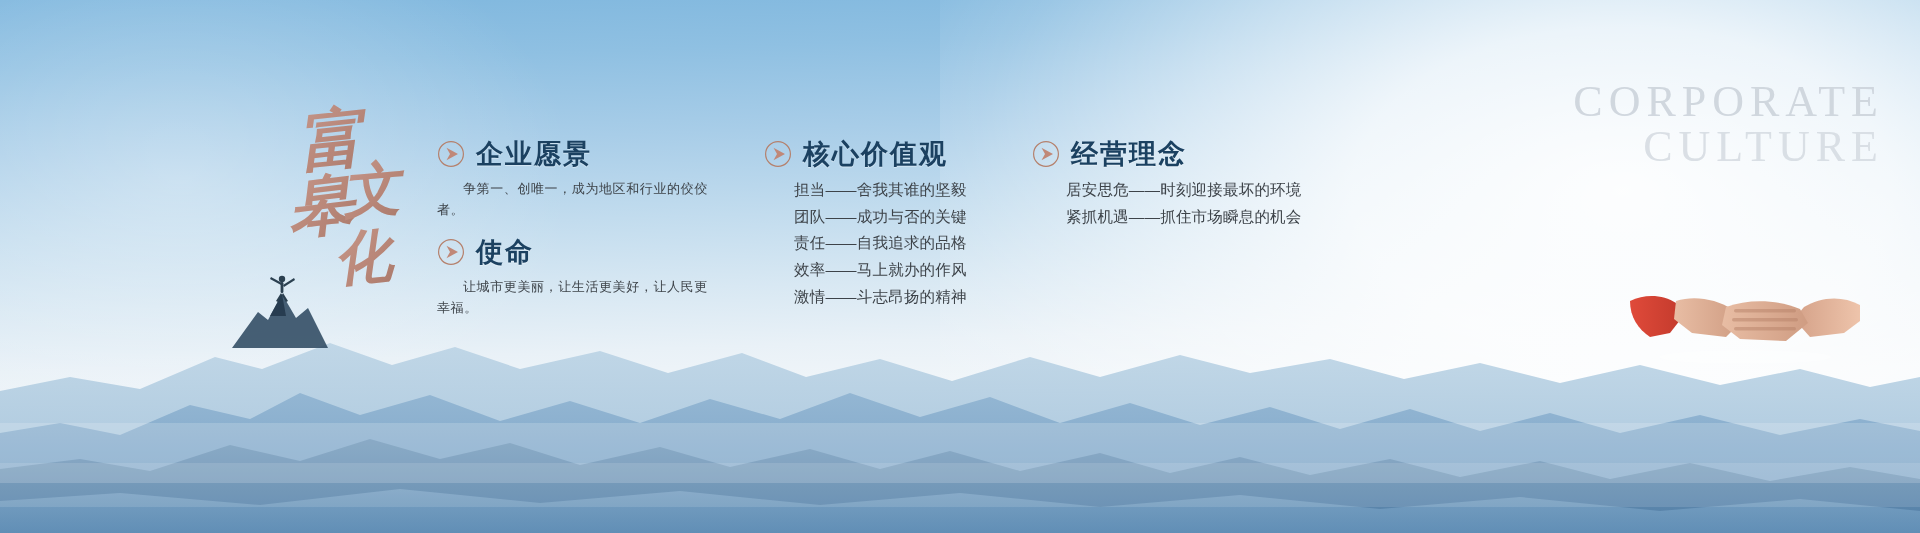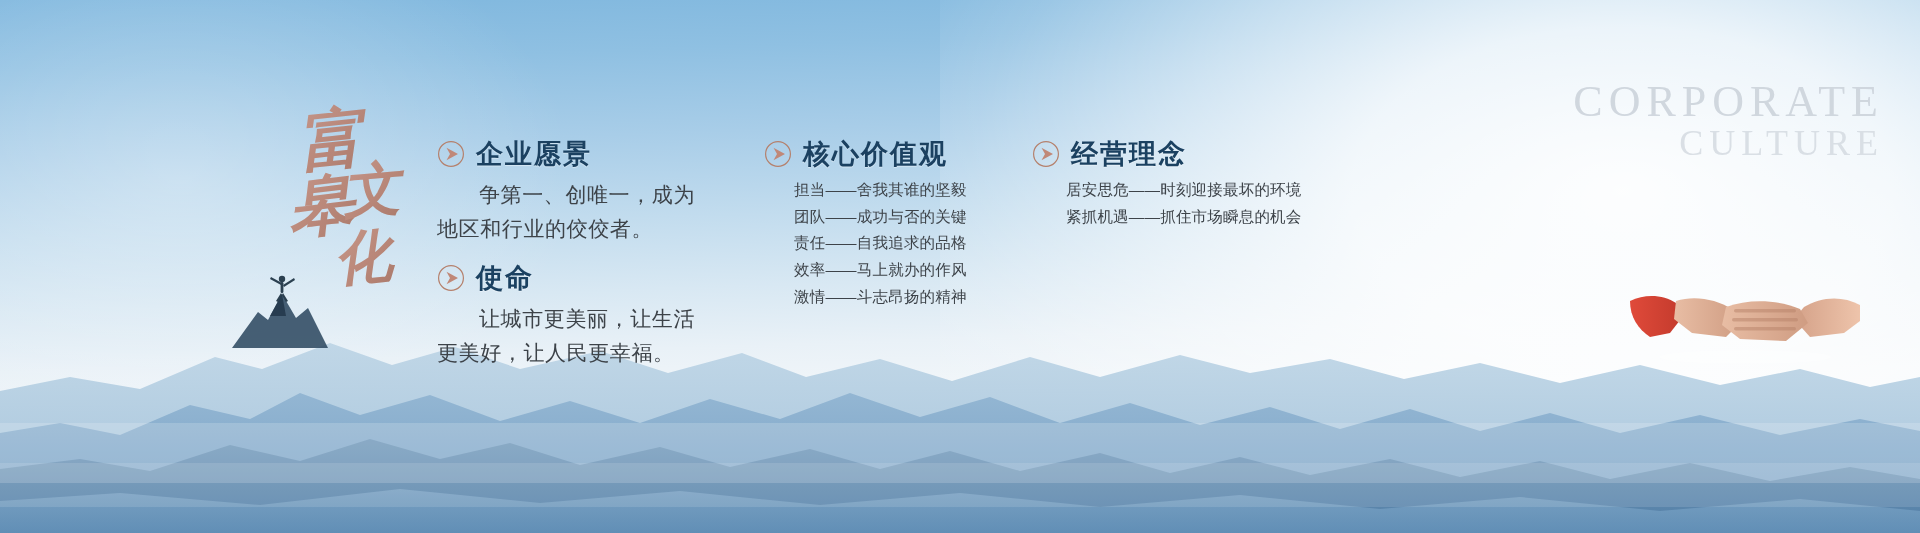--- a/index.html
+++ b/index.html
@@ -33,21 +33,21 @@
   #watermark{
     position:absolute;right:36px;top:80px;
     text-align:right;line-height:1.02;
     letter-spacing:6px;
     color:#cfd6dd;
     font-family:"Liberation Serif","DejaVu Serif",serif;
     pointer-events:none;
     opacity:.88;
   }
   #watermark .l1{font-size:44px;display:block;color:#ccd3db;}
-  #watermark .l2{font-size:36px;display:block;color:#d6dce2;}
+  #watermark .l2{font-size:44px;display:block;color:#d6dce2;}
 
   
   #calligraphy{
     position:absolute;left:238px;top:104px;
     width:190px;height:220px;
     pointer-events:none;
   }
   #calligraphy svg{display:block;}
 
   
@@ -70,21 +70,21 @@
 
   .head-title{
     font-size:27px;font-weight:700;color:#1b4161;
     letter-spacing:2px;line-height:1;
     text-shadow:0 1px 1px rgba(255,255,255,.45);
     white-space:nowrap;
   }
 
   .para{
     margin-top:10px;
-    font-size:21px;color:#3d4349;
+    font-size:13px;color:#3d4349;
     line-height:1.62;
     text-indent:2em;
     letter-spacing:.6px;
   }
 
   .list{margin-top:9px;}
   .list .li{
     font-size:15.5px;color:#3d4349;
     line-height:1.72;
     letter-spacing:.2px;

